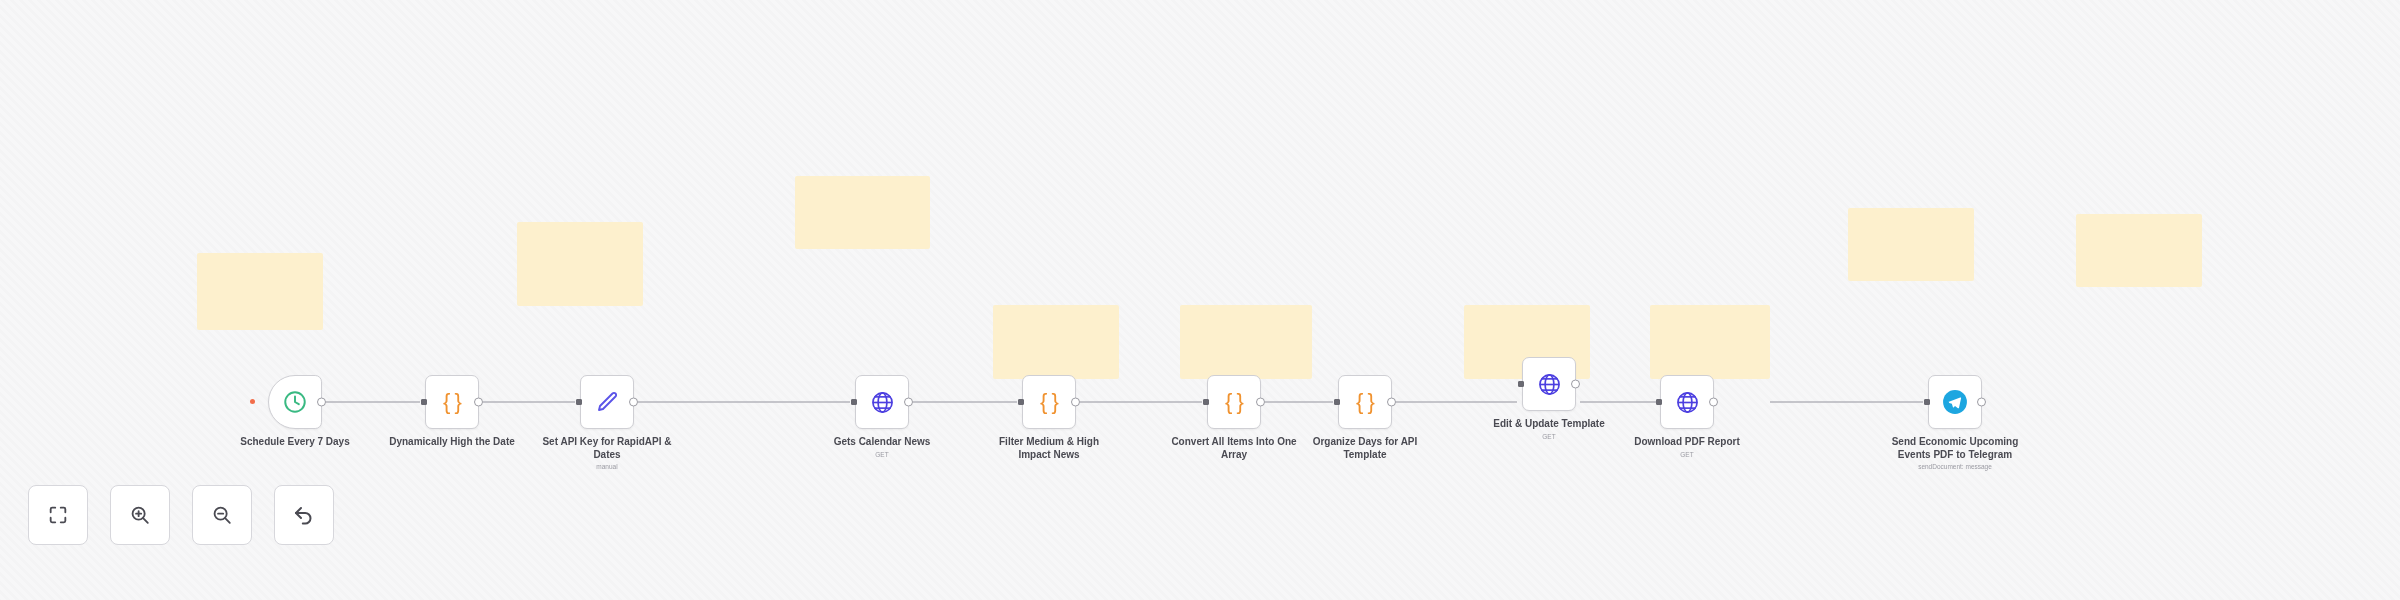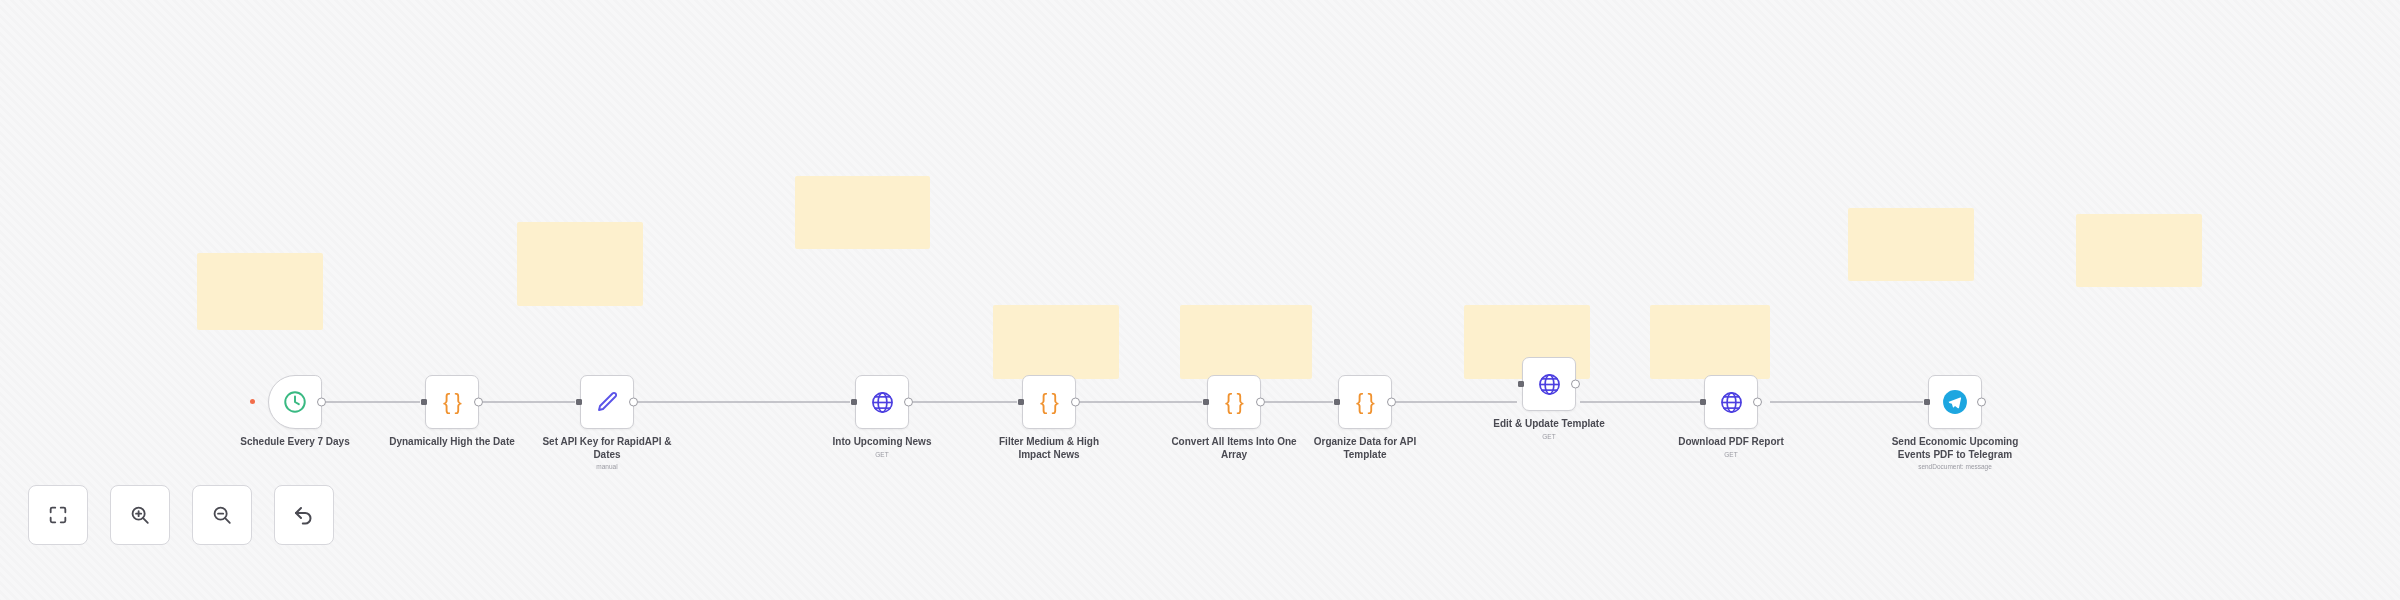--- a/index.html
+++ b/index.html
@@ -198,21 +198,21 @@
             <circle cx="12" cy="12" r="9.2"></circle>
             <ellipse cx="12" cy="12" rx="4.2" ry="9.2"></ellipse>
             <line x1="2.8" y1="12" x2="21.2" y2="12"></line>
             <line x1="4.1" y1="6.6" x2="19.9" y2="6.6"></line>
             <line x1="4.1" y1="17.4" x2="19.9" y2="17.4"></line>
           </svg>
         </div>
         <span class="port in"></span>
         <span class="port out"></span>
         <div class="node-caption">
-          <span class="title">Into Upcoming News</span>
+          <span class="title">Gets Calendar News</span>
           <span class="subtitle">GET</span>
         </div>
       </div>
       <div class="node" style="left: 1022px; top: 375px;">
         <div class="glyph">
           <span class="code-glyph" style="color: rgb(240, 146, 47);">{ }</span>
         </div>
         <span class="port in"></span>
         <span class="port out"></span>
         <div class="node-caption">
@@ -229,41 +229,41 @@
           <span class="title">Convert All Items Into One Array</span>
         </div>
       </div>
       <div class="node" style="left: 1338px; top: 375px;">
         <div class="glyph">
           <span class="code-glyph" style="color: rgb(240, 146, 47);">{ }</span>
         </div>
         <span class="port in"></span>
         <span class="port out"></span>
         <div class="node-caption">
-          <span class="title">Organize Data for API Template</span>
+          <span class="title">Organize Days for API Template</span>
         </div>
       </div>
       <div class="node" style="left: 1522px; top: 357px;">
         <div class="glyph">
           <svg width="25" height="25" viewBox="0 0 24 24" fill="none" stroke="#4c3fe0" stroke-width="1.6">
             <circle cx="12" cy="12" r="9.2"></circle>
             <ellipse cx="12" cy="12" rx="4.2" ry="9.2"></ellipse>
             <line x1="2.8" y1="12" x2="21.2" y2="12"></line>
             <line x1="4.1" y1="6.6" x2="19.9" y2="6.6"></line>
             <line x1="4.1" y1="17.4" x2="19.9" y2="17.4"></line>
           </svg>
         </div>
         <span class="port in"></span>
         <span class="port out"></span>
         <div class="node-caption">
           <span class="title">Edit &amp; Update Template</span>
           <span class="subtitle">GET</span>
         </div>
       </div>
-      <div class="node" style="left: 1704px; top: 375px;">
+      <div class="node" style="left: 1660px; top: 375px;">
         <div class="glyph">
           <svg width="25" height="25" viewBox="0 0 24 24" fill="none" stroke="#4c3fe0" stroke-width="1.6">
             <circle cx="12" cy="12" r="9.2"></circle>
             <ellipse cx="12" cy="12" rx="4.2" ry="9.2"></ellipse>
             <line x1="2.8" y1="12" x2="21.2" y2="12"></line>
             <line x1="4.1" y1="6.6" x2="19.9" y2="6.6"></line>
             <line x1="4.1" y1="17.4" x2="19.9" y2="17.4"></line>
           </svg>
         </div>
         <span class="port in"></span>

